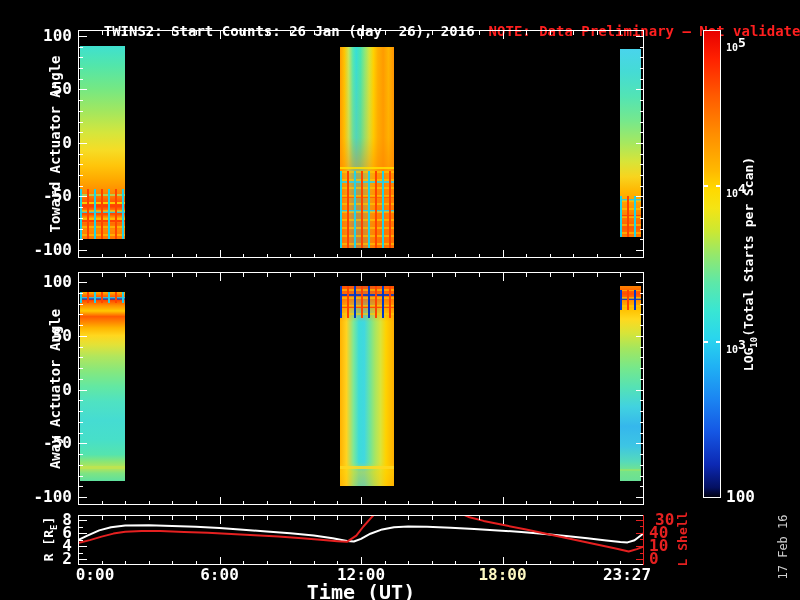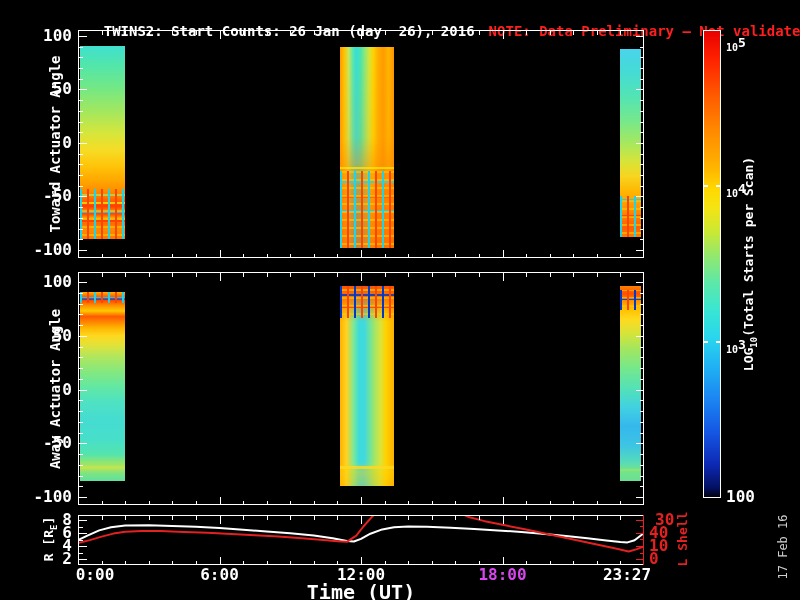--- a/index.html
+++ b/index.html
@@ -356,21 +356,21 @@
     <div class="ticklabel" style="color: rgb(255, 255, 255); left: 32px; width: 40px; text-align: right; top: 525.01px;">6</div>
     <div class="ticklabel" style="color: rgb(255, 255, 255); left: 32px; width: 40px; text-align: right; top: 538.014px;">4</div>
     <div class="ticklabel" style="color: rgb(255, 255, 255); left: 32px; width: 40px; text-align: right; top: 551.018px;">2</div>
     <div class="ticklabel" style="color: rgb(229, 32, 32); left: 649px; top: 511.948px; margin-left: 6px;">30</div>
     <div class="ticklabel" style="color: rgb(229, 32, 32); left: 649px; top: 524.969px;">40</div>
     <div class="ticklabel" style="color: rgb(229, 32, 32); left: 649px; top: 537.99px;">10</div>
     <div class="ticklabel" style="color: rgb(229, 32, 32); left: 649px; top: 551.01px;">0</div>
     <div class="ticklabel" style="color: rgb(255, 255, 255); left: 65px; width: 60px; text-align: center; top: 567px;">0:00</div>
     <div class="ticklabel" style="color: rgb(255, 255, 255); left: 189.5px; width: 60px; text-align: center; top: 567px;">6:00</div>
     <div class="ticklabel" style="color: rgb(255, 255, 255); left: 331px; width: 60px; text-align: center; top: 567px;">12:00</div>
-    <div class="ticklabel" style="color: #d946ef; left: 472.5px; width: 60px; text-align: center; top: 567px;">18:00</div>
+    <div class="ticklabel" style="color: #fef9c3; left: 472.5px; width: 60px; text-align: center; top: 567px;">18:00</div>
     <div class="ticklabel" style="color: rgb(255, 255, 255); left: 597px; width: 60px; text-align: center; top: 567px;">23:27</div>
     <div style="position: absolute; left: 703px; top: 30px; width: 18px; height: 468px; border: 1px solid rgb(255, 255, 255); box-sizing: border-box;">
       <div style="position: absolute; inset: 0px; background: linear-gradient(rgb(232, 0, 0) 0%, rgb(255, 33, 0) 6%, rgb(255, 91, 0) 14%, rgb(255, 141, 0) 22%, rgb(255, 185, 0) 30%, rgb(255, 217, 0) 34%, rgb(244, 228, 20) 38%, rgb(203, 232, 51) 43%, rgb(149, 232, 107) 48%, rgb(93, 232, 168) 54%, rgb(57, 230, 211) 60%, rgb(41, 213, 238) 66%, rgb(32, 177, 244) 72%, rgb(27, 133, 242) 79%, rgb(21, 87, 228) 86%, rgb(12, 41, 180) 93%, rgb(4, 16, 97) 98%, rgb(0, 0, 16) 100%);"></div>
     </div>
     <div style="position: absolute; left: 726px; top: 35px; color: rgb(255, 255, 255); white-space: pre;"><span class="cb-b">10</span><span class="cb-e">5</span></div>
     <div style="position: absolute; left: 703px; top: 185px; width: 5px; height: 2px; background: rgb(255, 255, 255);"></div>
     <div style="position: absolute; left: 716px; top: 185px; width: 5px; height: 2px; background: rgb(255, 255, 255);"></div>
     <div style="position: absolute; left: 726px; top: 181px; color: rgb(255, 255, 255); white-space: pre;"><span class="cb-b">10</span><span class="cb-e">4</span></div>
     <div style="position: absolute; left: 703px; top: 341px; width: 5px; height: 2px; background: rgb(255, 255, 255);"></div>
     <div style="position: absolute; left: 716px; top: 341px; width: 5px; height: 2px; background: rgb(255, 255, 255);"></div>

